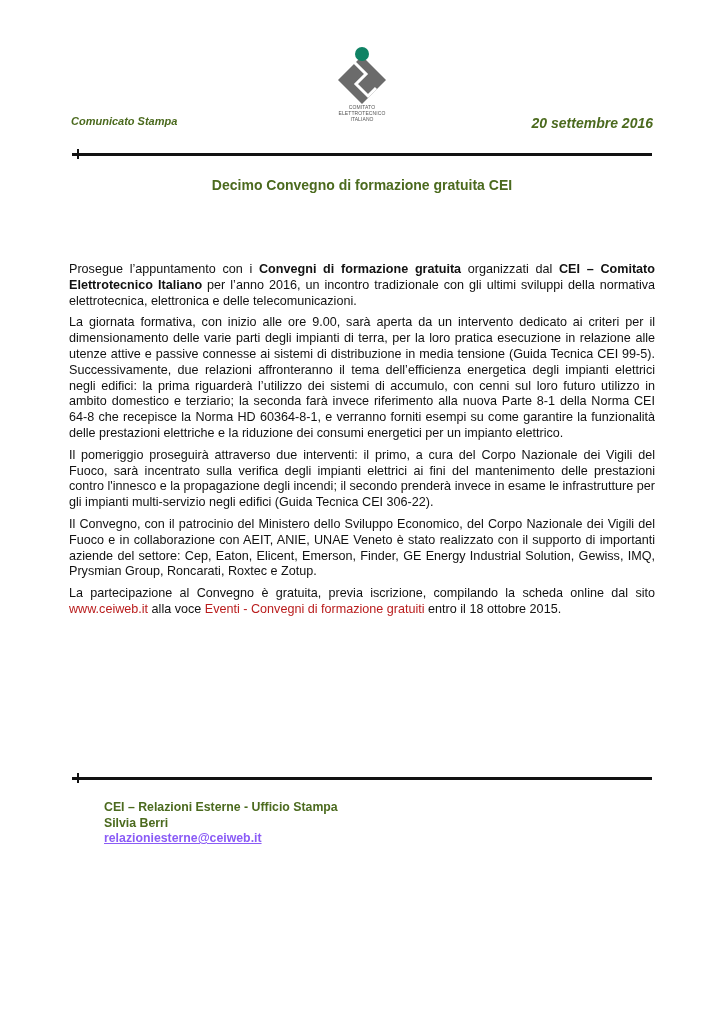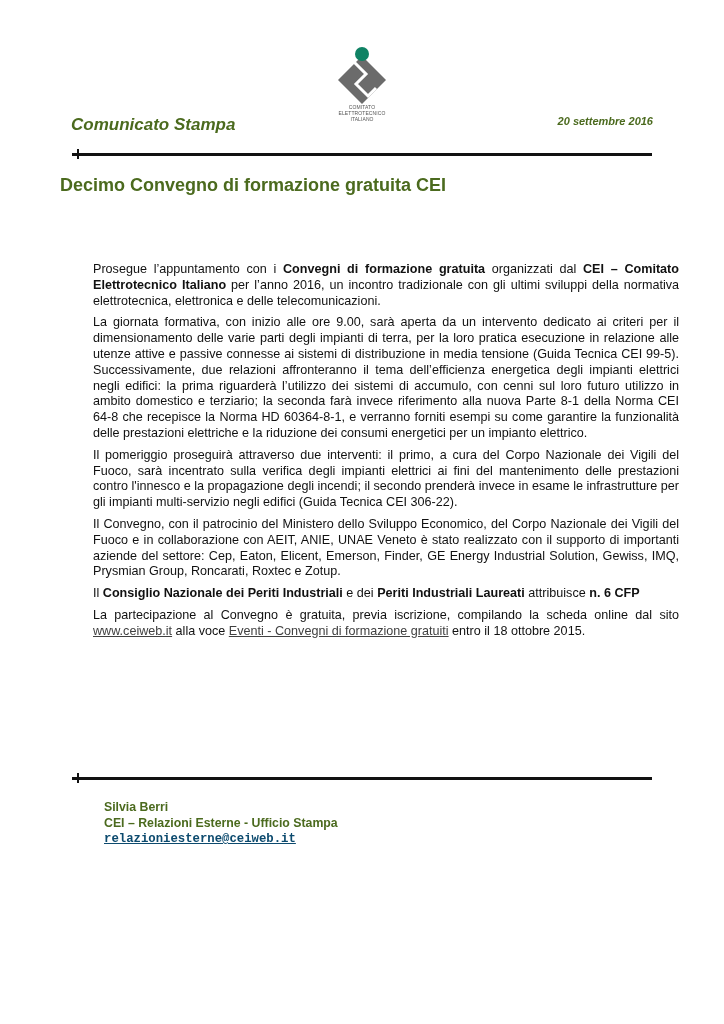--- a/index.html
+++ b/index.html
@@ -2,34 +2,34 @@
 <html><head>
 <meta charset="utf-8">
 <style>
   html, body { margin: 0; padding: 0; background: #ffffff; }
   body {
     width: 724px; height: 1024px; position: relative; overflow: hidden;
     font-family: "Liberation Sans", sans-serif; color: #111;
   }
   .abs { position: absolute; }
   .green { color: #4b6a1e; }
-  .header-left { left: 71px; top: 115px; font-size: 17px; font-weight: bold; font-style: italic; text-align: right; }
-  .header-right { right: 71px; top: 115px; font-size: 11px; font-weight: bold; font-style: italic; text-align: right; }
+  .header-left { left: 71px; top: 115px; font-size: 11px; font-weight: bold; font-style: italic; text-align: right; }
+  .header-right { right: 71px; top: 115px; font-size: 14px; font-weight: bold; font-style: italic; text-align: right; }
   .logo { left: 332px; top: 44px; width: 60px; height: 82px; }
   .logo-text { position: absolute; left: 0; width: 60px; top: 60px; text-align: center;
     font-size: 5px; line-height: 6px; color: #555; letter-spacing: 0.1px; }
   .rule { left: 72px; width: 580px; height: 2.5px; background: #111; }
   .rule-tick { position: absolute; left: 5px; top: -4px; width: 1.5px; height: 10px; background: #111; }
-  .title-block { left: 60px; width: 604px; top: 176px; text-align: left; font-size: 18px; font-weight: bold; line-height: 19px; }
-  .body { left: 69px; width: 586px; top: 262px; font-size: 12.6px; line-height: 15.8px; text-align: justify; margin-left: 24px; }
+  .title-block { left: 60px; width: 604px; top: 176px; text-align: center; font-size: 14px; font-weight: bold; line-height: 19px; }
+  .body { left: 69px; width: 586px; top: 262px; font-size: 12.6px; line-height: 15.8px; text-align: justify; }
   .body p { margin: 0 0 6px 0; }
   .body b { font-weight: bold; }
-  .body a { color: #404040; text-decoration: underline; }
+  .body a { color: #b91c1c; }
   .contact { left: 104px; top: 800px; font-size: 12.3px; font-weight: bold; line-height: 15.5px; }
-  .contact a { color: #0c4a6e; text-decoration: underline; font-family: Liberation Mono, monospace; }
+  .contact a { color: #8b5cf6; text-decoration: underline; }
 </style>
 </head>
 <body>
 
 <div class="abs logo">
   <svg width="60" height="60" viewBox="0 0 60 60">
     <polygon points="30,12 54,36 30,60 6,36" fill="#6b6b6b"></polygon>
     <polyline points="22,18 34,30 24,40 36,52 44,44" fill="none" stroke="#ffffff" stroke-width="3"></polyline>
     <circle cx="30" cy="10" r="7" fill="#0f8264"></circle>
   </svg>
@@ -52,28 +52,25 @@
 </div>
 
 <div class="abs body">
   <p>
     <span>Prosegue l’appuntamento con i </span><b>Convegni di formazione gratuita</b><span> organizzati dal </span><b>CEI – Comitato Elettrotecnico Italiano</b><span> per l’anno 2016, un incontro tradizionale con gli ultimi sviluppi della normativa elettrotecnica, elettronica e delle telecomunicazioni.</span>
   </p>
   <p>La giornata formativa, con inizio alle ore 9.00, sarà aperta da un intervento dedicato ai criteri per il dimensionamento delle varie parti degli impianti di terra, per la loro pratica esecuzione in relazione alle utenze attive e passive connesse ai sistemi di distribuzione in media tensione (Guida Tecnica CEI 99-5). Successivamente, due relazioni affronteranno il tema dell’efficienza energetica degli impianti elettrici negli edifici: la prima riguarderà l’utilizzo dei sistemi di accumulo, con cenni sul loro futuro utilizzo in ambito domestico e terziario; la seconda farà invece riferimento alla nuova Parte 8-1 della Norma CEI 64-8 che recepisce la Norma HD 60364-8-1, e verranno forniti esempi su come garantire la funzionalità delle prestazioni elettriche e la riduzione dei consumi energetici per un impianto elettrico.</p>
   <p>Il pomeriggio proseguirà attraverso due interventi: il primo, a cura del Corpo Nazionale dei Vigili del Fuoco, sarà incentrato sulla verifica degli impianti elettrici ai fini del mantenimento delle prestazioni contro l'innesco e la propagazione degli incendi; il secondo prenderà invece in esame le infrastrutture per gli impianti multi-servizio negli edifici (Guida Tecnica CEI 306-22).</p>
   <p>Il Convegno, con il patrocinio del Ministero dello Sviluppo Economico, del Corpo Nazionale dei Vigili del Fuoco e in collaborazione con AEIT, ANIE, UNAE Veneto è stato realizzato con il supporto di importanti aziende del settore: Cep, Eaton, Elicent, Emerson, Finder, GE Energy Industrial Solution, Gewiss, IMQ, Prysmian Group, Roncarati, Roxtec e Zotup.</p>
   <p>
-    <span>Il </span><b>Consiglio Nazionale dei Periti Industriali</b><span> e dei </span><b>Periti Industriali Laureati</b><span> attribuisce </span><b>n. 6 CFP</b>
-  </p>
-  <p>
     <span>La partecipazione al Convegno è gratuita, previa iscrizione, compilando la scheda online dal sito </span><a>www.ceiweb.it</a><span> alla voce </span><a>Eventi - Convegni di formazione gratuiti</a><span> entro il 18 ottobre 2015.</span>
   </p>
 </div>
 
 <div class="abs rule" style="top:777px;">
     <span class="rule-tick"></span>
   </div>
 
 <div class="abs contact green">
+  <div>CEI – Relazioni Esterne - Ufficio Stampa</div>
   <div>Silvia Berri</div>
-  <div>CEI – Relazioni Esterne - Ufficio Stampa</div>
   <div><a>relazioniesterne@ceiweb.it</a></div>
 </div>
 
 </body></html>

